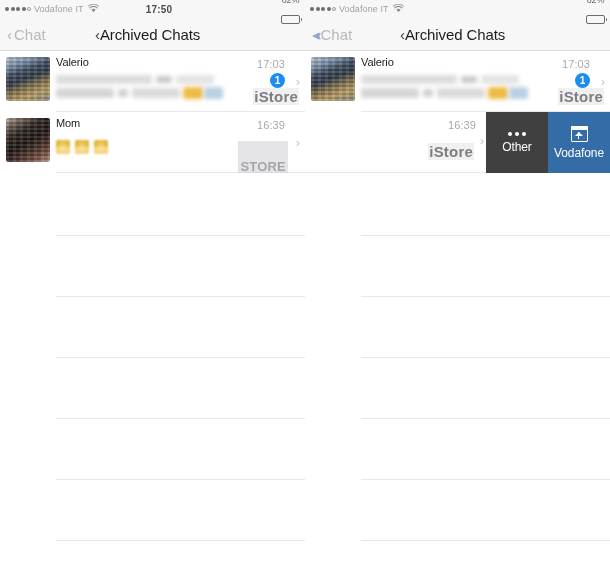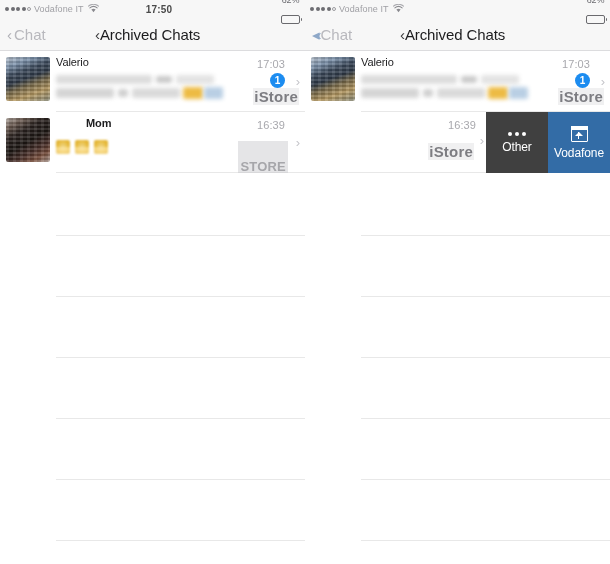--- a/index.html
+++ b/index.html
@@ -205,21 +205,21 @@
     box-sizing: border-box;
   }
   .row-name {
     position: absolute;
     top: 5px;
     left: 0;
     font-size: 11px;
     color: #1c1c1e;
     letter-spacing: -0.1px;
   }
-  .row-name.bold { font-weight: 700; margin-left: 30px; }
+  .row-name.bold { font-weight: 400; }
   .row-time {
     position: absolute;
     top: 7px;
     right: 20px;
     font-size: 11px;
     color: #a8a8ad;
     letter-spacing: 0.1px;
   }
   .row-chev {
     position: absolute;

